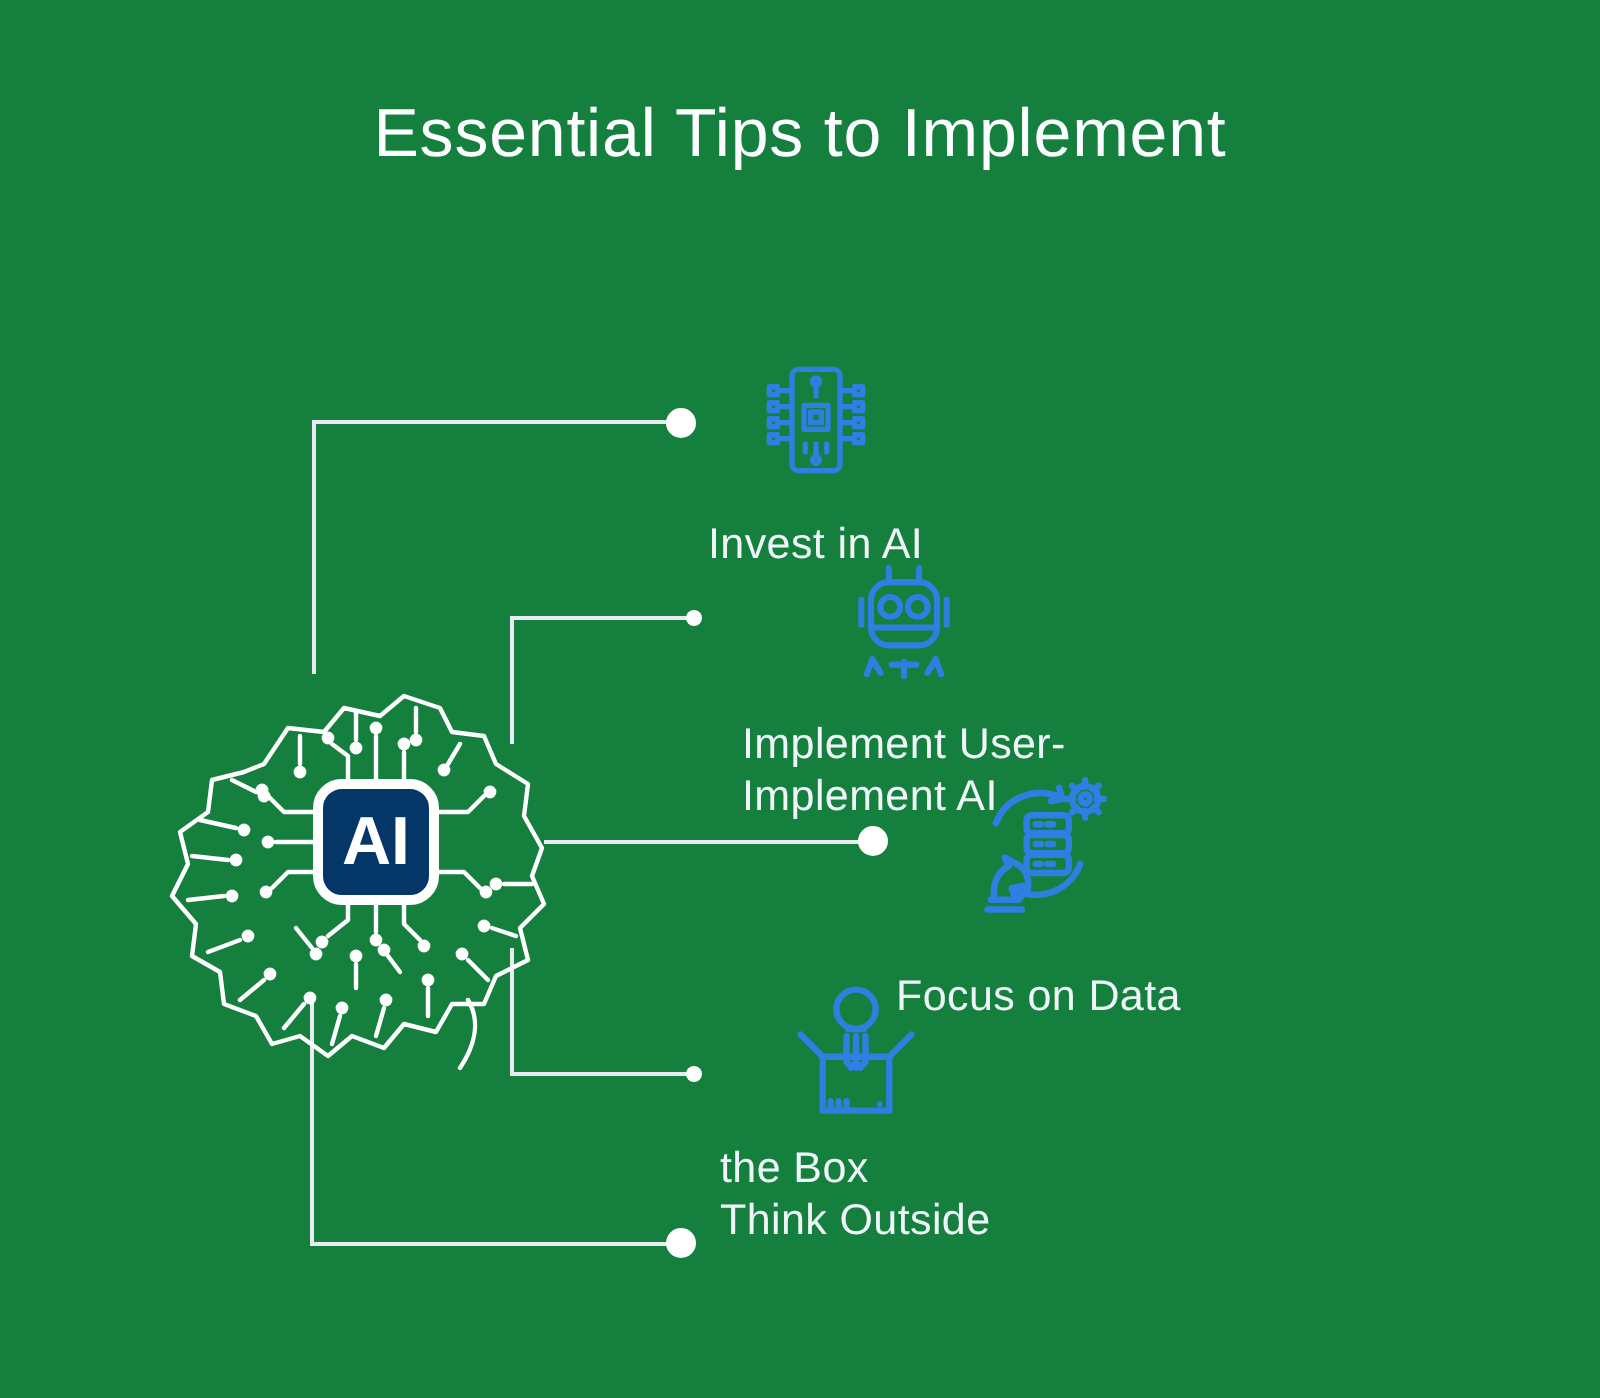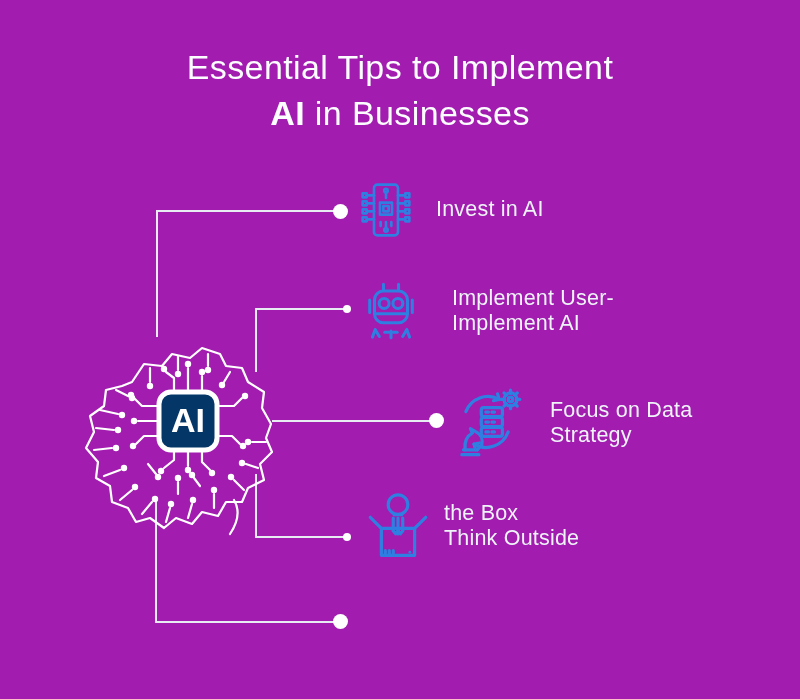--- a/index.html
+++ b/index.html
@@ -1,56 +1,55 @@
 <!DOCTYPE html>
 <html><head>
 <meta charset="utf-8">
 <style>
   html,body{margin:0;padding:0;}
   .stage{
     position:relative; width:800px; height:699px; overflow:hidden;
-    background:#a21caf;
+    background:#15803d;
     font-family:"Liberation Sans", sans-serif;
   }
   
   .title{
     position:absolute; left:0; top:44px; width:100%;
     text-align:center; color:#fbfdff;
     font-size:34px; line-height:46px; font-weight:500; letter-spacing:.4px;
   }
   .title .bold{font-weight:800;}
   
   .cline{position:absolute; background:#e6ecf2;}
   .cdot{position:absolute; background:#ffffff; border-radius:50%;}
   .cdot.big{width:15px;height:15px;}
   .cdot.small{width:8px;height:8px;}
   
   .brain{position:absolute; left:82px; top:336px; width:192px; height:208px;}
   .brain svg{display:block;}
   
-  .tip{position:absolute; display:flex; align-items:center;}
+  .tip{position:absolute; display:flex; align-items:center;flex-direction:column;}
   .tip .icon{flex:0 0 auto; display:block;}
   .tip .txt{
     color:#eff4f9; font-size:21.5px; line-height:25.5px;
     font-weight:400; letter-spacing:.2px; white-space:nowrap;
   }
   #tip1{left:354px; top:178px; gap:18px;}
-  #tip2{left:358px; top:278px; gap:28px;}
+  #tip2{left:371px; top:278px; gap:16px;}
   #tip3{left:448px; top:384px; gap:24px;}
   #tip4{left:360px; top:488px; gap:8px;}
   #tip5{left:362px; top:585px; gap:10px;}
 </style>
 </head>
 <body>
 
 <div class="stage">
 
   <div class="title">
     <div>Essential Tips to Implement</div>
-    <div><span class="bold">AI</span><span> in Businesses</span></div>
   </div>
 
   <div class="cline" style="left:156px; top:210px; width:2px;  height:127px;"></div>
   <div class="cline" style="left:156px; top:210px; width:185px; height:2px;"></div>
   <div class="cdot big" style="left:333px; top:204px;"></div>
 
   <div class="cline" style="left:255px; top:308px; width:2px;  height:64px;"></div>
   <div class="cline" style="left:255px; top:308px; width:92px; height:2px;"></div>
   <div class="cdot small" style="left:343px; top:305px;"></div>
 
@@ -213,21 +212,20 @@
         <rect x="20.5" y="14.5" width="13" height="5.6" rx="1.5"></rect>
         <rect x="20.5" y="20.6" width="13" height="5.6" rx="1.5"></rect>
         <rect x="20.5" y="26.7" width="13" height="5.6" rx="1.5"></rect>
         <path d="M23.3 17.3 h1.6 M27 17.3 h1.6 M23.3 23.4 h1.6 M27 23.4 h1.6 M23.3 29.5 h1.6 M27 29.5 h1.6"></path>
         <path d="M8.5 43.5 H19 M9.5 40.5 H18"></path>
         <path d="M10.5 40.5 C10 35.5 11.5 32 15 30.2 L13.8 27.5 L17 29.3 C20.5 31 21.5 34.5 20.8 37.5 L18 40.5"></path>
       </g>
     </svg>
     <div class="txt">
       <div>Focus on Data</div>
-      <div>Strategy</div>
     </div>
   </div>
 
   <div class="tip" id="tip4">
     <svg class="icon" width="76" height="76" viewBox="0 0 48 48">
       <g fill="none" stroke="#2e7fe1" stroke-width="2" stroke-linecap="round" stroke-linejoin="round">
         <circle cx="24" cy="10.5" r="6.2"></circle>
         <path d="M21.5 16.8 h5"></path>
         <path d="M21 19 v8 M24 19 v10 M27 19 v8"></path>
         <path d="M21 27 L22.5 29 L24 27 L25.5 29 L27 27"></path>

